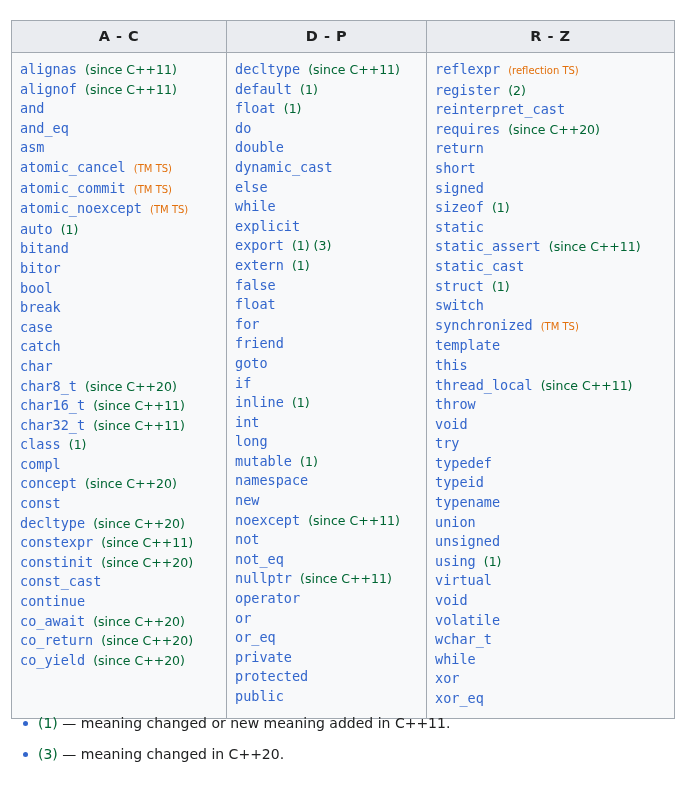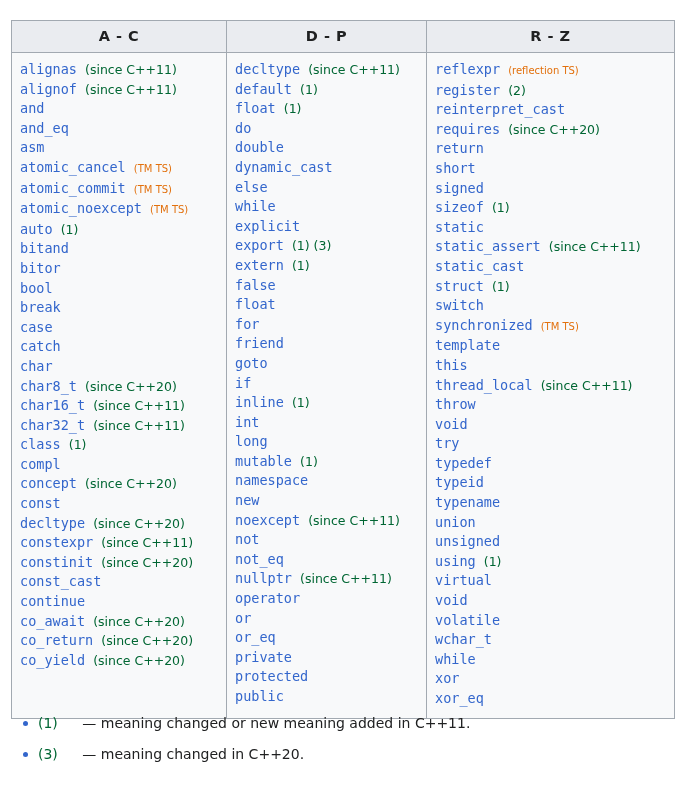--- a/index.html
+++ b/index.html
@@ -111,21 +111,20 @@
     width: 5px;
     height: 5px;
     border-radius: 50%;
     background: #3366cc;
   }
   .fn-ref {
     color: #006633;
   }
   .fn-text {
     color: #202122;
-    margin-left: 20px;
   }
 </style>
 </head>
 <body>
 
 <div class="kw-table-wrap">
   <table class="kw-table">
     <colgroup>
       <col class="c1">
       <col class="c2">

